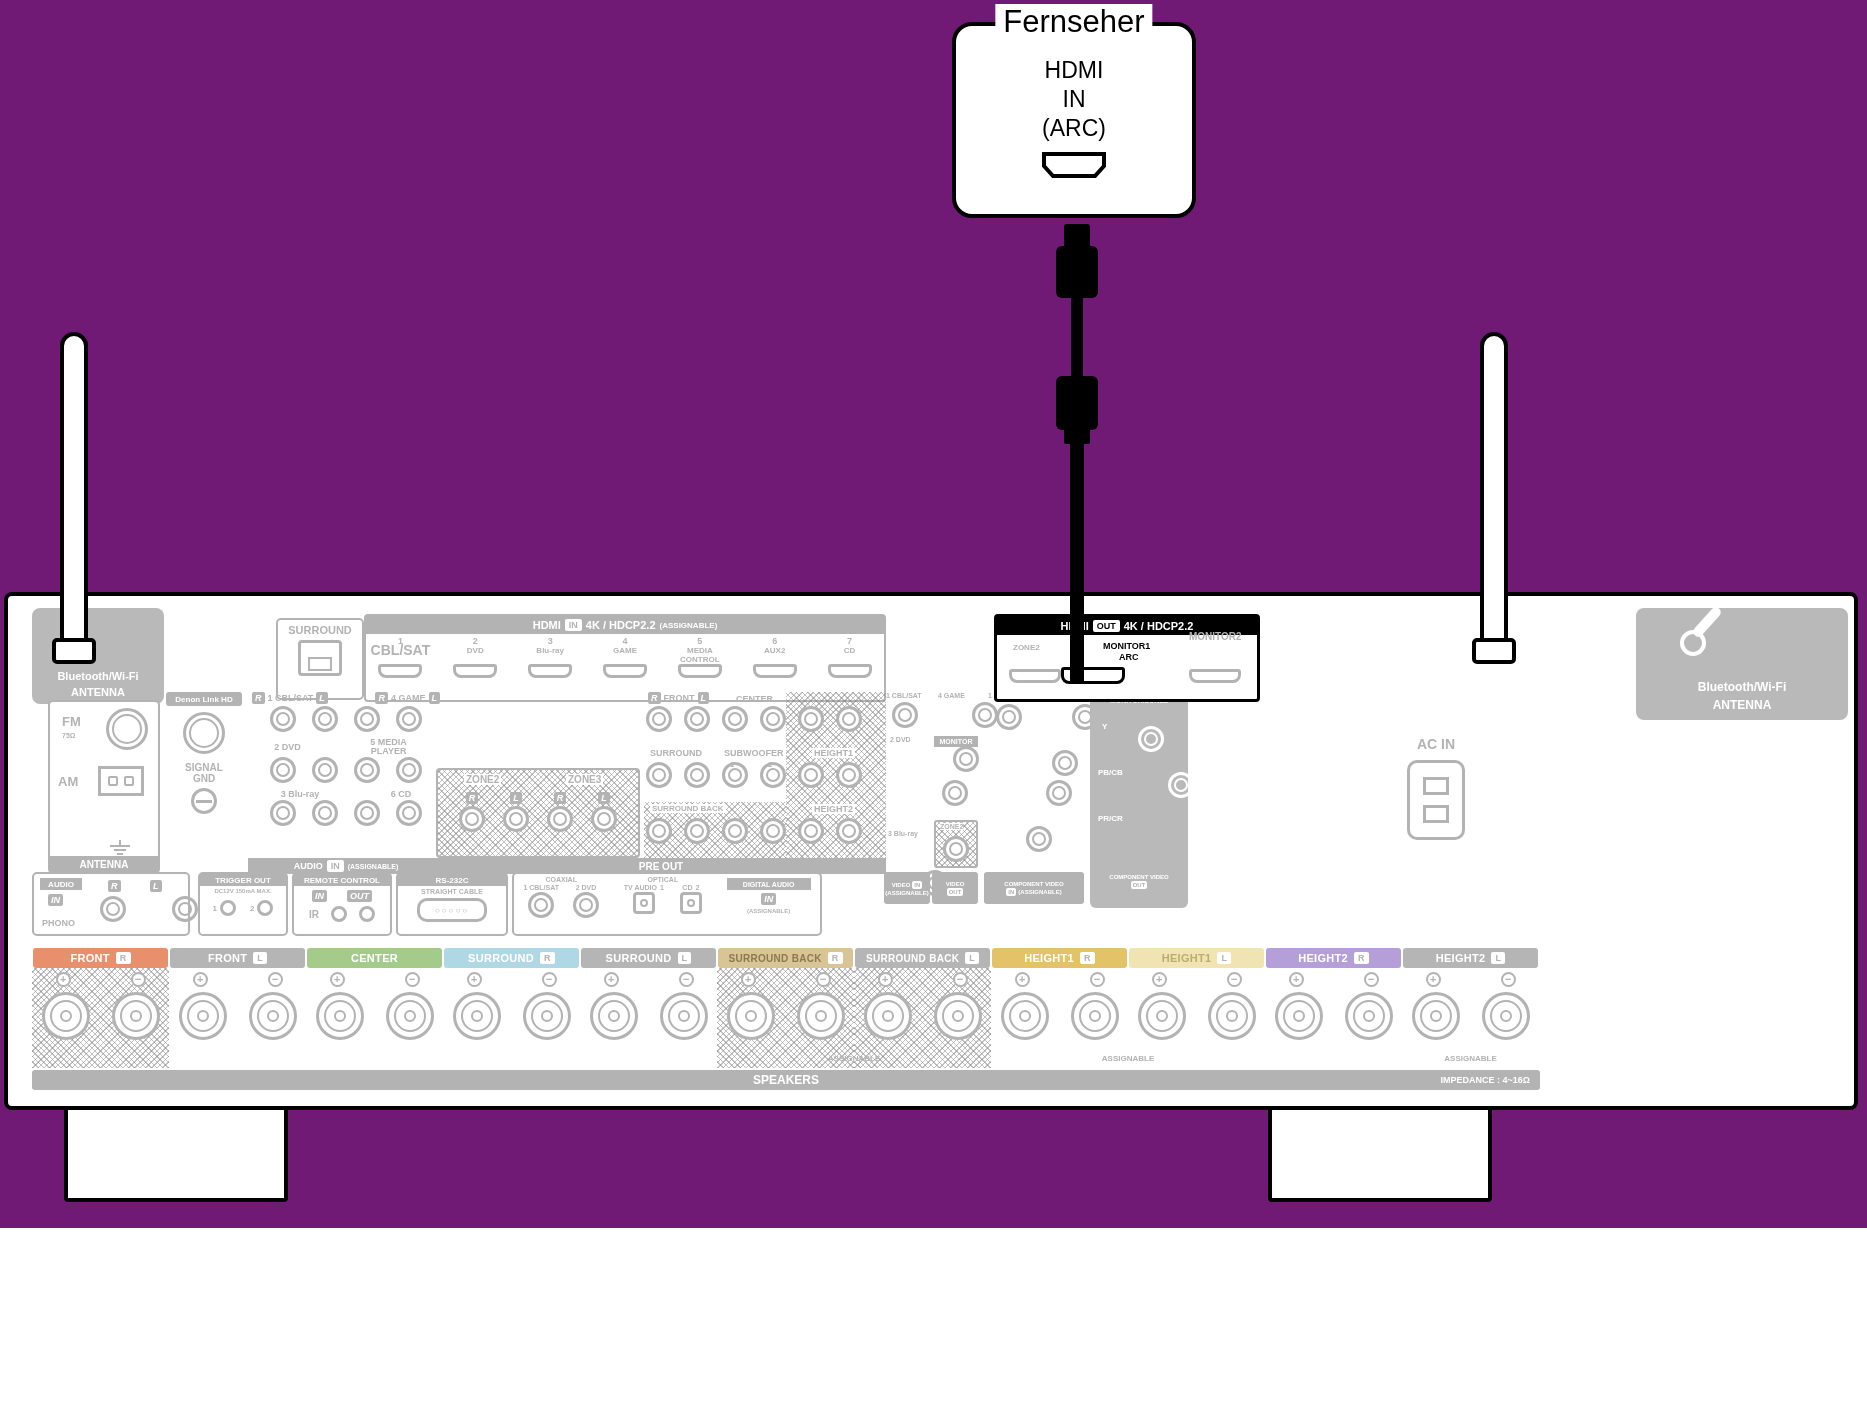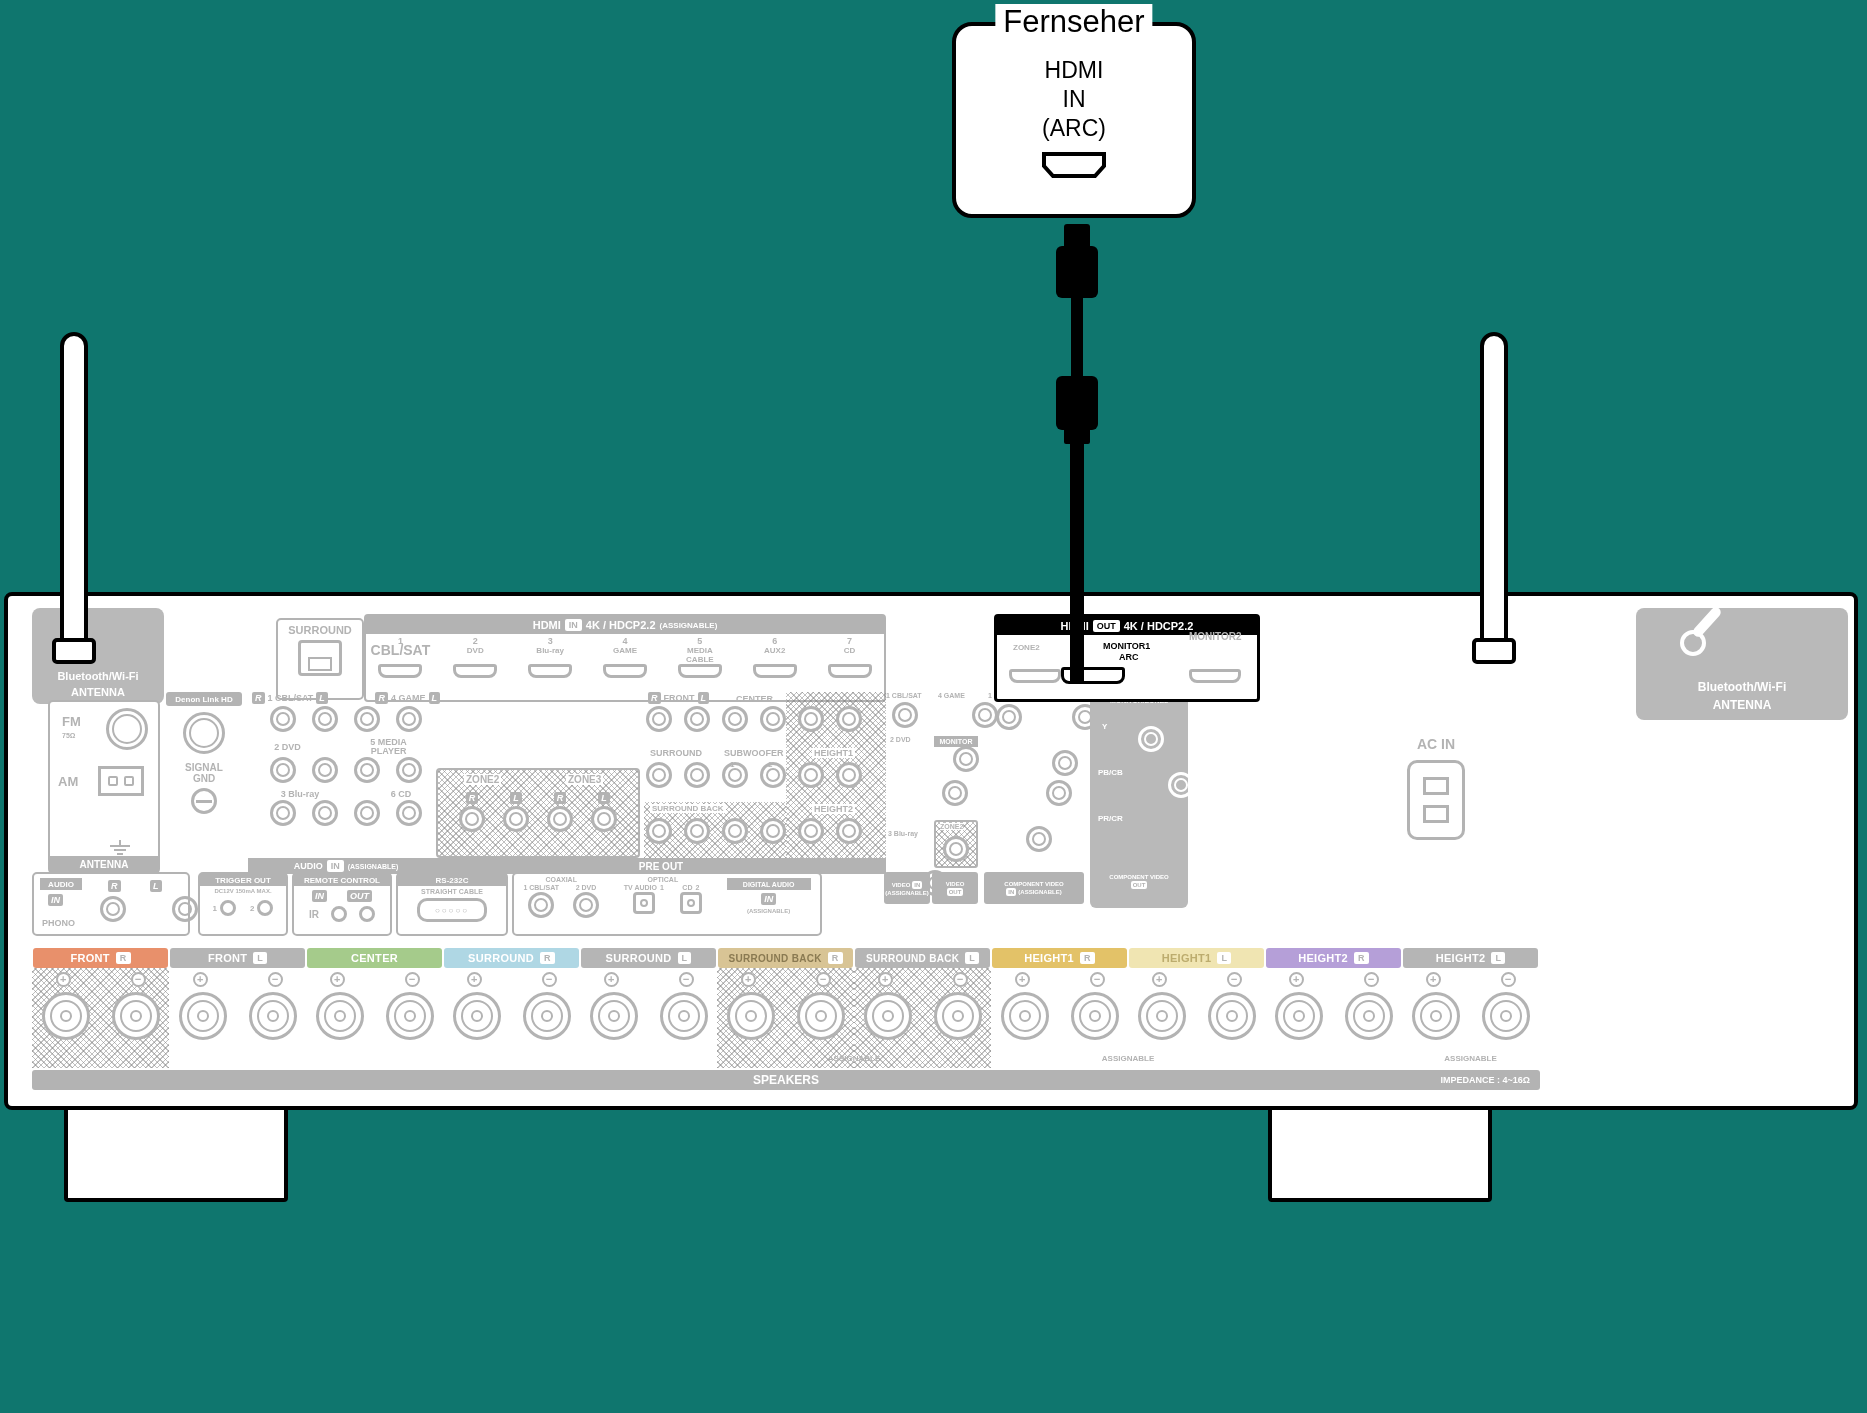--- a/index.html
+++ b/index.html
@@ -1,18 +1,18 @@
 <!DOCTYPE html>
 <html><head>
 <meta charset="utf-8">
 <style>
 *{margin:0;padding:0;box-sizing:border-box}
 html,body{background:#fff}
 body{font-family:"Liberation Sans",sans-serif}
-.canvas{position:relative;width:1867px;height:1413px;background:#0f766e;overflow:hidden}
+.canvas{position:relative;width:1867px;height:1228px;background:#701a75;overflow:hidden}
 .abs{position:absolute}
 .g{color:#b3b3b3}.w{color:#fff}.k{color:#000}.b{font-weight:bold}
 .fR{display:flex;flex-direction:row;align-items:center;justify-content:center;gap:6px}
 .fC{display:flex;flex-direction:column;align-items:center}
 .gbor{border:2px solid #b3b3b3;border-radius:5px;background:#fff}
 .gfill{background:#b9b9b9;border-radius:8px}
 .bar{background:#b3b3b3;color:#fff;font-weight:bold;display:flex;align-items:center;justify-content:center;gap:4px}
 .kbar{background:#000;color:#fff}
 .bdg{background:#fff;color:#b3b3b3;font-weight:bold;font-size:9px;line-height:12px;padding:0 4px;border-radius:2px;display:inline-block}
 .kbdg{color:#000}
@@ -125,21 +125,21 @@
             <span class="g b" style="font-size:8px;text-align:center;height:18px;line-height:9px">Blu-ray</span>
             <i class="hport"></i>
           </div>
     <div class="fC" style="width:70px">
             <span class="g b" style="font-size:9px">4</span>
             <span class="g b" style="font-size:8px;text-align:center;height:18px;line-height:9px">GAME</span>
             <i class="hport"></i>
           </div>
     <div class="fC" style="width:70px">
             <span class="g b" style="font-size:9px">5</span>
-            <span class="g b" style="font-size:8px;text-align:center;height:18px;line-height:9px;width:44px">MEDIA CABLE</span>
+            <span class="g b" style="font-size:8px;text-align:center;height:18px;line-height:9px;width:44px">MEDIA CONTROL</span>
             <i class="hport"></i>
           </div>
     <div class="fC" style="width:70px">
             <span class="g b" style="font-size:9px">6</span>
             <span class="g b" style="font-size:8px;text-align:right;height:18px;line-height:9px">AUX2</span>
             <i class="hport"></i>
           </div>
     <div class="fC" style="width:70px">
             <span class="g b" style="font-size:9px">7</span>
             <span class="g b" style="font-size:8px;text-align:center;height:18px;line-height:9px">CD</span>

